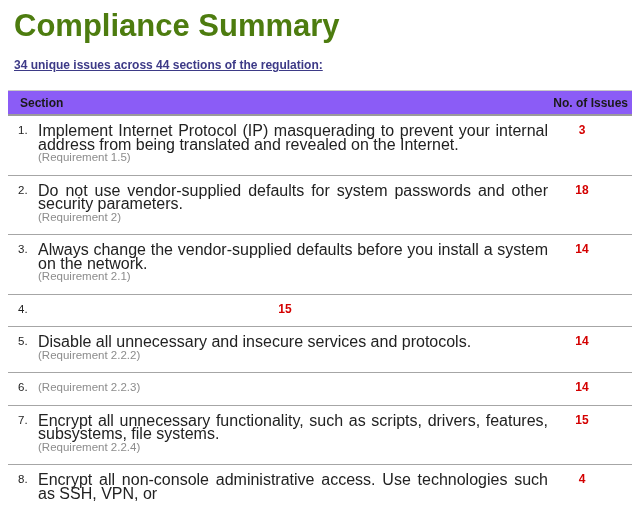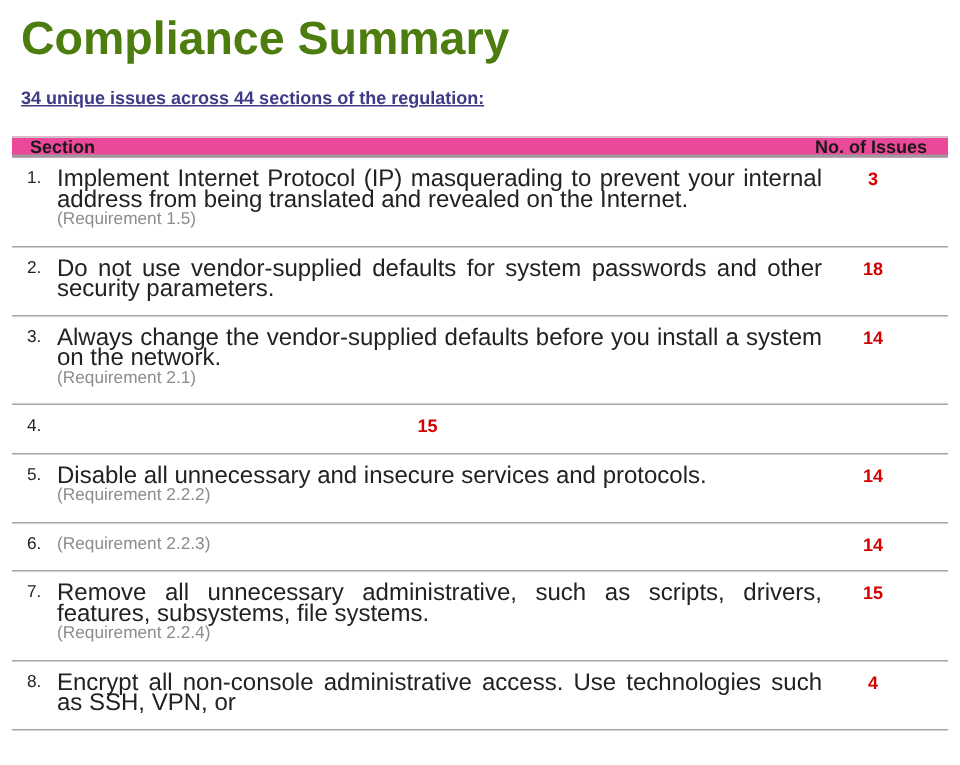--- a/index.html
+++ b/index.html
@@ -24,36 +24,36 @@
     line-height: 14px;
     font-weight: bold;
     color: #3D3A87;
     text-decoration: underline;
   }
   .issues-table {
     margin: 17px 8px 0 8px; 
     width: 624px;
   }
   .table-header {
-    height: 14px;
-    background: #ec4899;
+    height: 26px;
+    background: #8b5cf6;
     border-top: 1px solid #C8C8C8;
     border-bottom: 2px solid #9B9B9B;
     display: flex;
     align-items: center;
     justify-content: space-between;
   }
   .th-section {
     margin-left: 12px;
     font-size: 12px;
     font-weight: bold;
     color: #1A1A1A;
   }
   .th-issues {
-    margin-right: 14px;
+    margin-right: 4px;
     font-size: 12px;
     font-weight: bold;
     color: #1A1A1A;
   }
   .table-row {
     display: grid;
     grid-template-columns: 30px 510px 1fr;
     padding: 8px 0 10px 0;
     border-bottom: 1px solid #A6A6A6;
   }
@@ -105,20 +105,21 @@
       <span class="row-text" style="display:block">Implement Internet Protocol (IP) masquerading to prevent your internal address from being translated and revealed on the Internet.</span>
       <span class="row-requirement" style="display:block">(Requirement 1.5)</span>
     </span>
     <span class="issue-count">3</span>
   </div>
 
   <div class="table-row">
     <span class="row-number">2.</span>
     <span class="row-body">
       <span class="row-text" style="display:block">Do not use vendor-supplied defaults for system passwords and other security parameters.</span>
+      <span class="row-requirement" style="display:block">(Requirement 2)</span>
     </span>
     <span class="issue-count">18</span>
   </div>
 
   <div class="table-row">
     <span class="row-number">3.</span>
     <span class="row-body">
       <span class="row-text" style="display:block">Always change the vendor-supplied defaults before you install a system on the network.</span>
       <span class="row-requirement" style="display:block">(Requirement 2.1)</span>
     </span>
@@ -143,21 +144,21 @@
     <span class="row-number">6.</span>
     <span class="row-body">
       <span class="row-requirement" style="display:block">(Requirement 2.2.3)</span>
     </span>
     <span class="issue-count">14</span>
   </div>
 
   <div class="table-row">
     <span class="row-number">7.</span>
     <span class="row-body">
-      <span class="row-text" style="display:block">Remove all unnecessary administrative, such as scripts, drivers, features, subsystems, file systems.</span>
+      <span class="row-text" style="display:block">Encrypt all unnecessary functionality, such as scripts, drivers, features, subsystems, file systems.</span>
       <span class="row-requirement" style="display:block">(Requirement 2.2.4)</span>
     </span>
     <span class="issue-count">15</span>
   </div>
 
   <div class="table-row">
     <span class="row-number">8.</span>
     <span class="row-body">
       <span class="row-text" style="display:block">Encrypt all non-console administrative access. Use technologies such as SSH, VPN, or</span>
 

